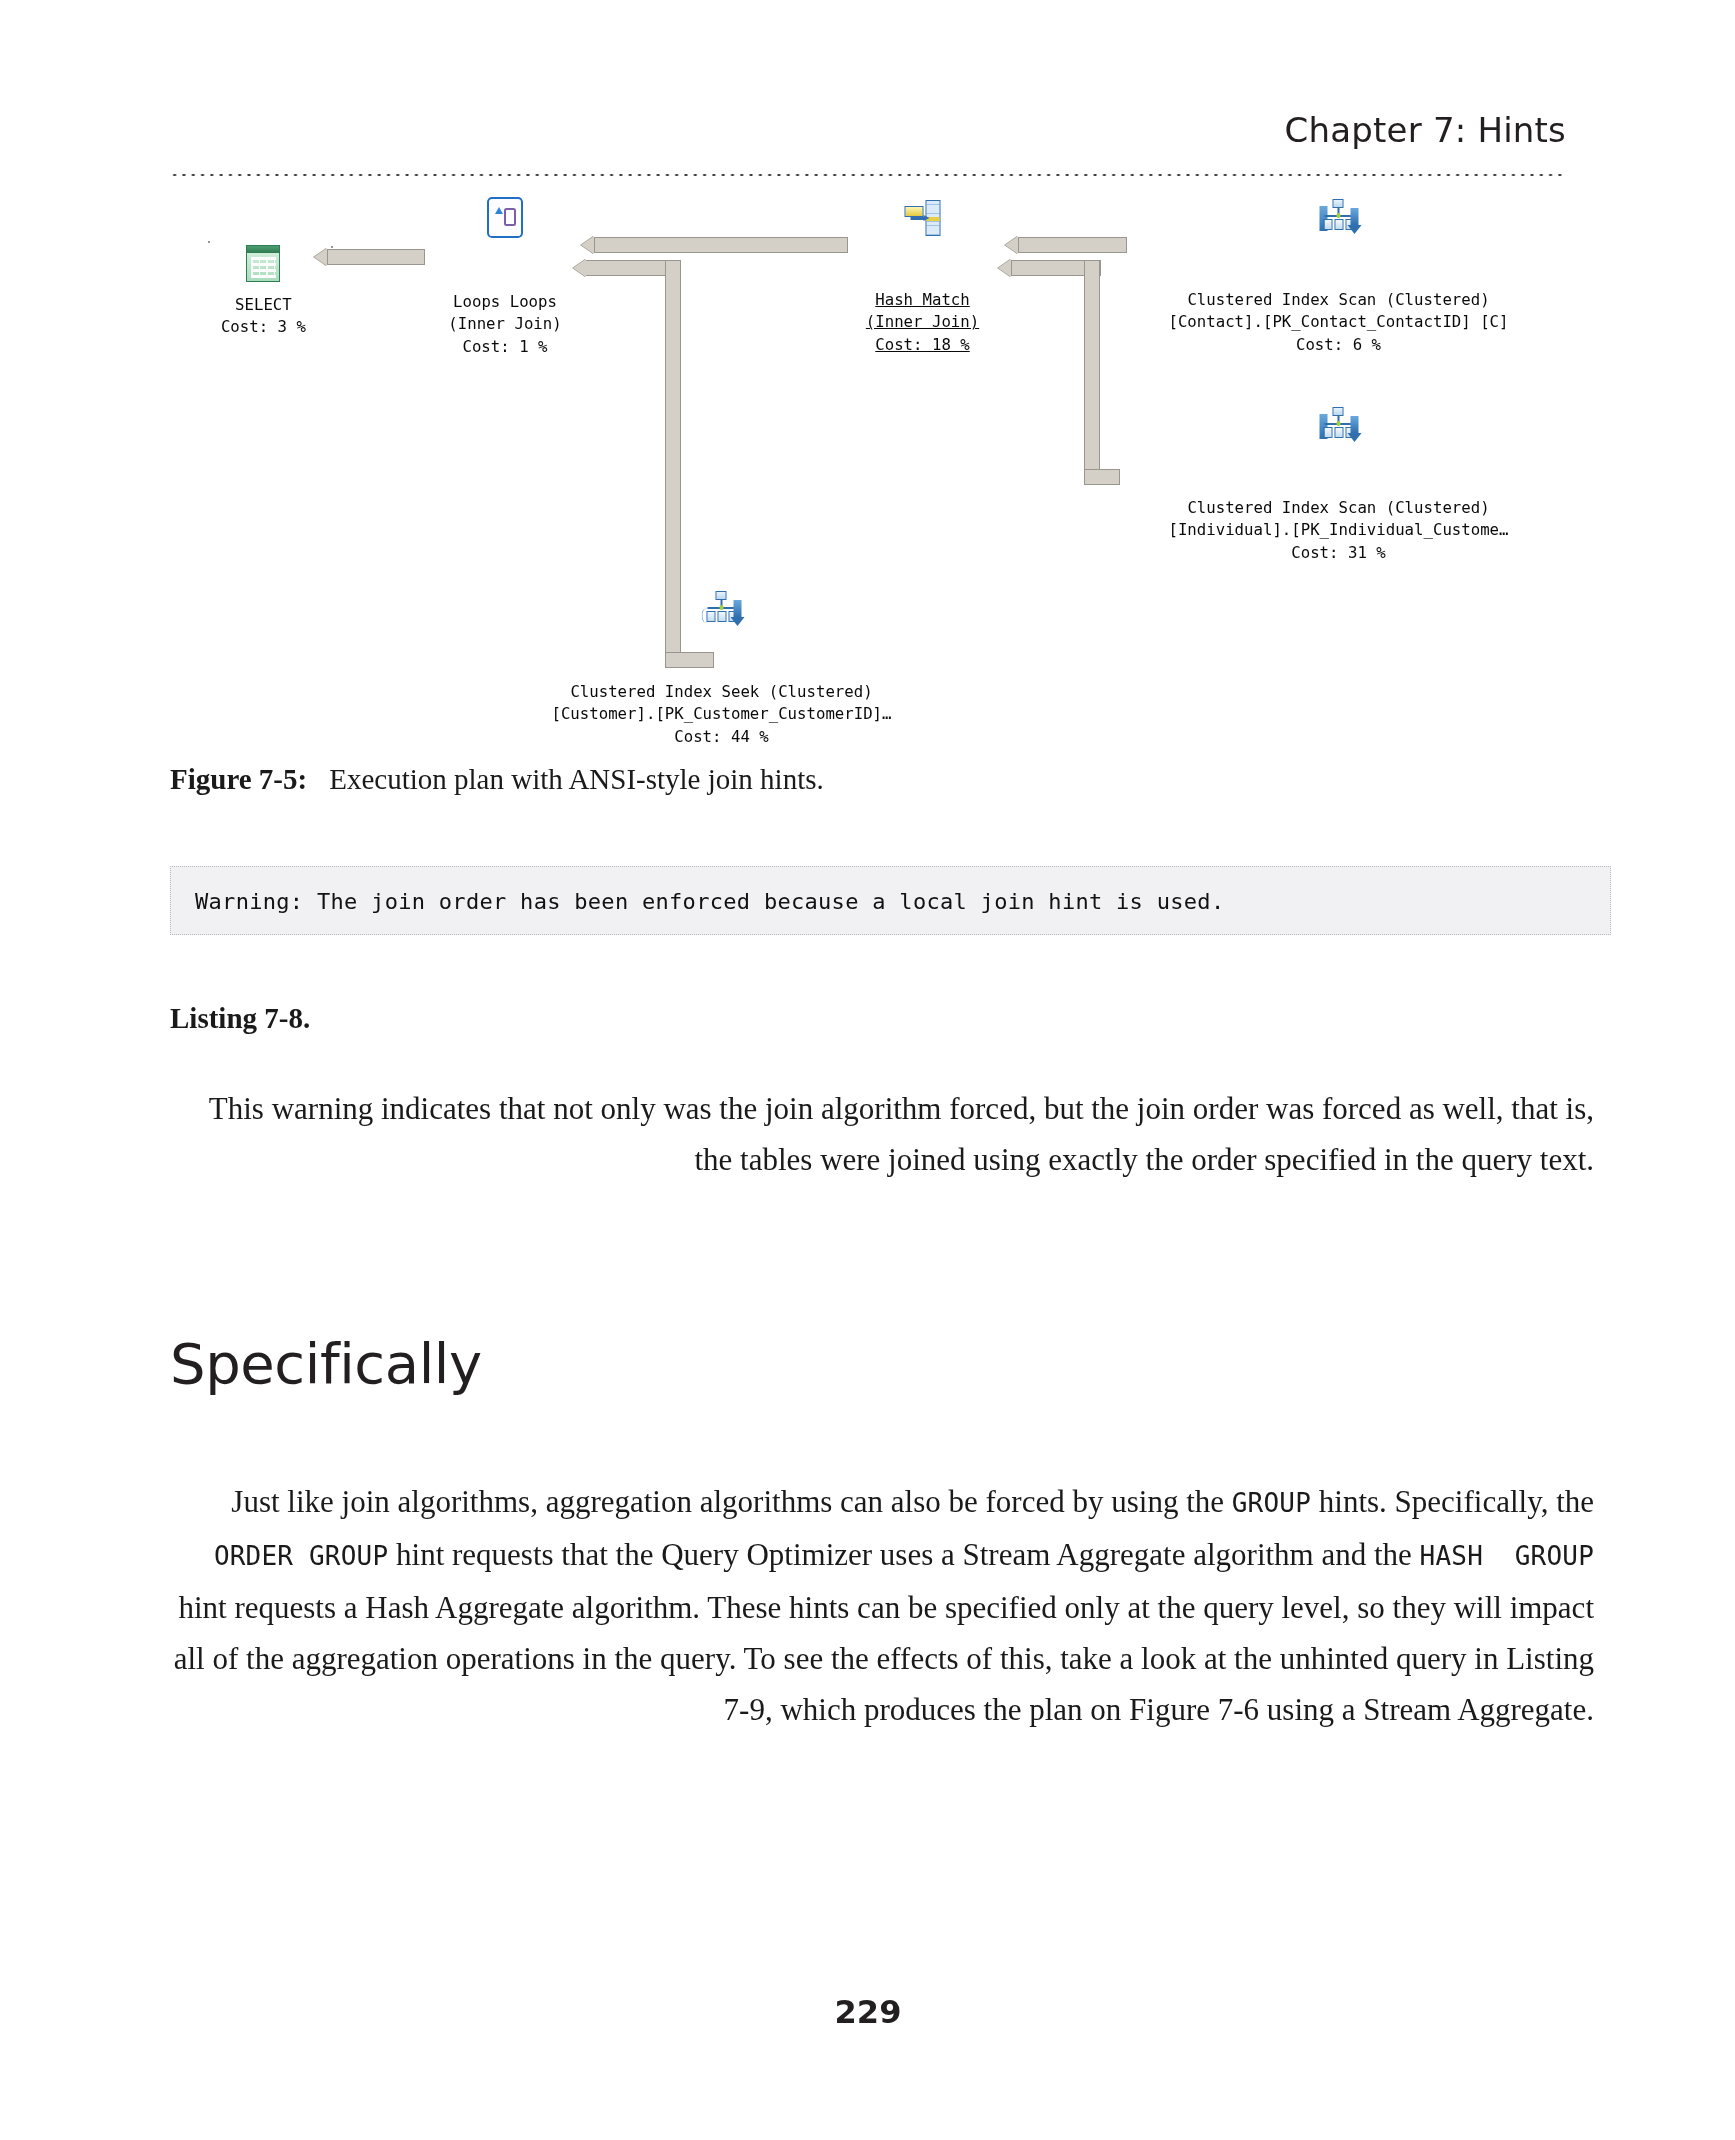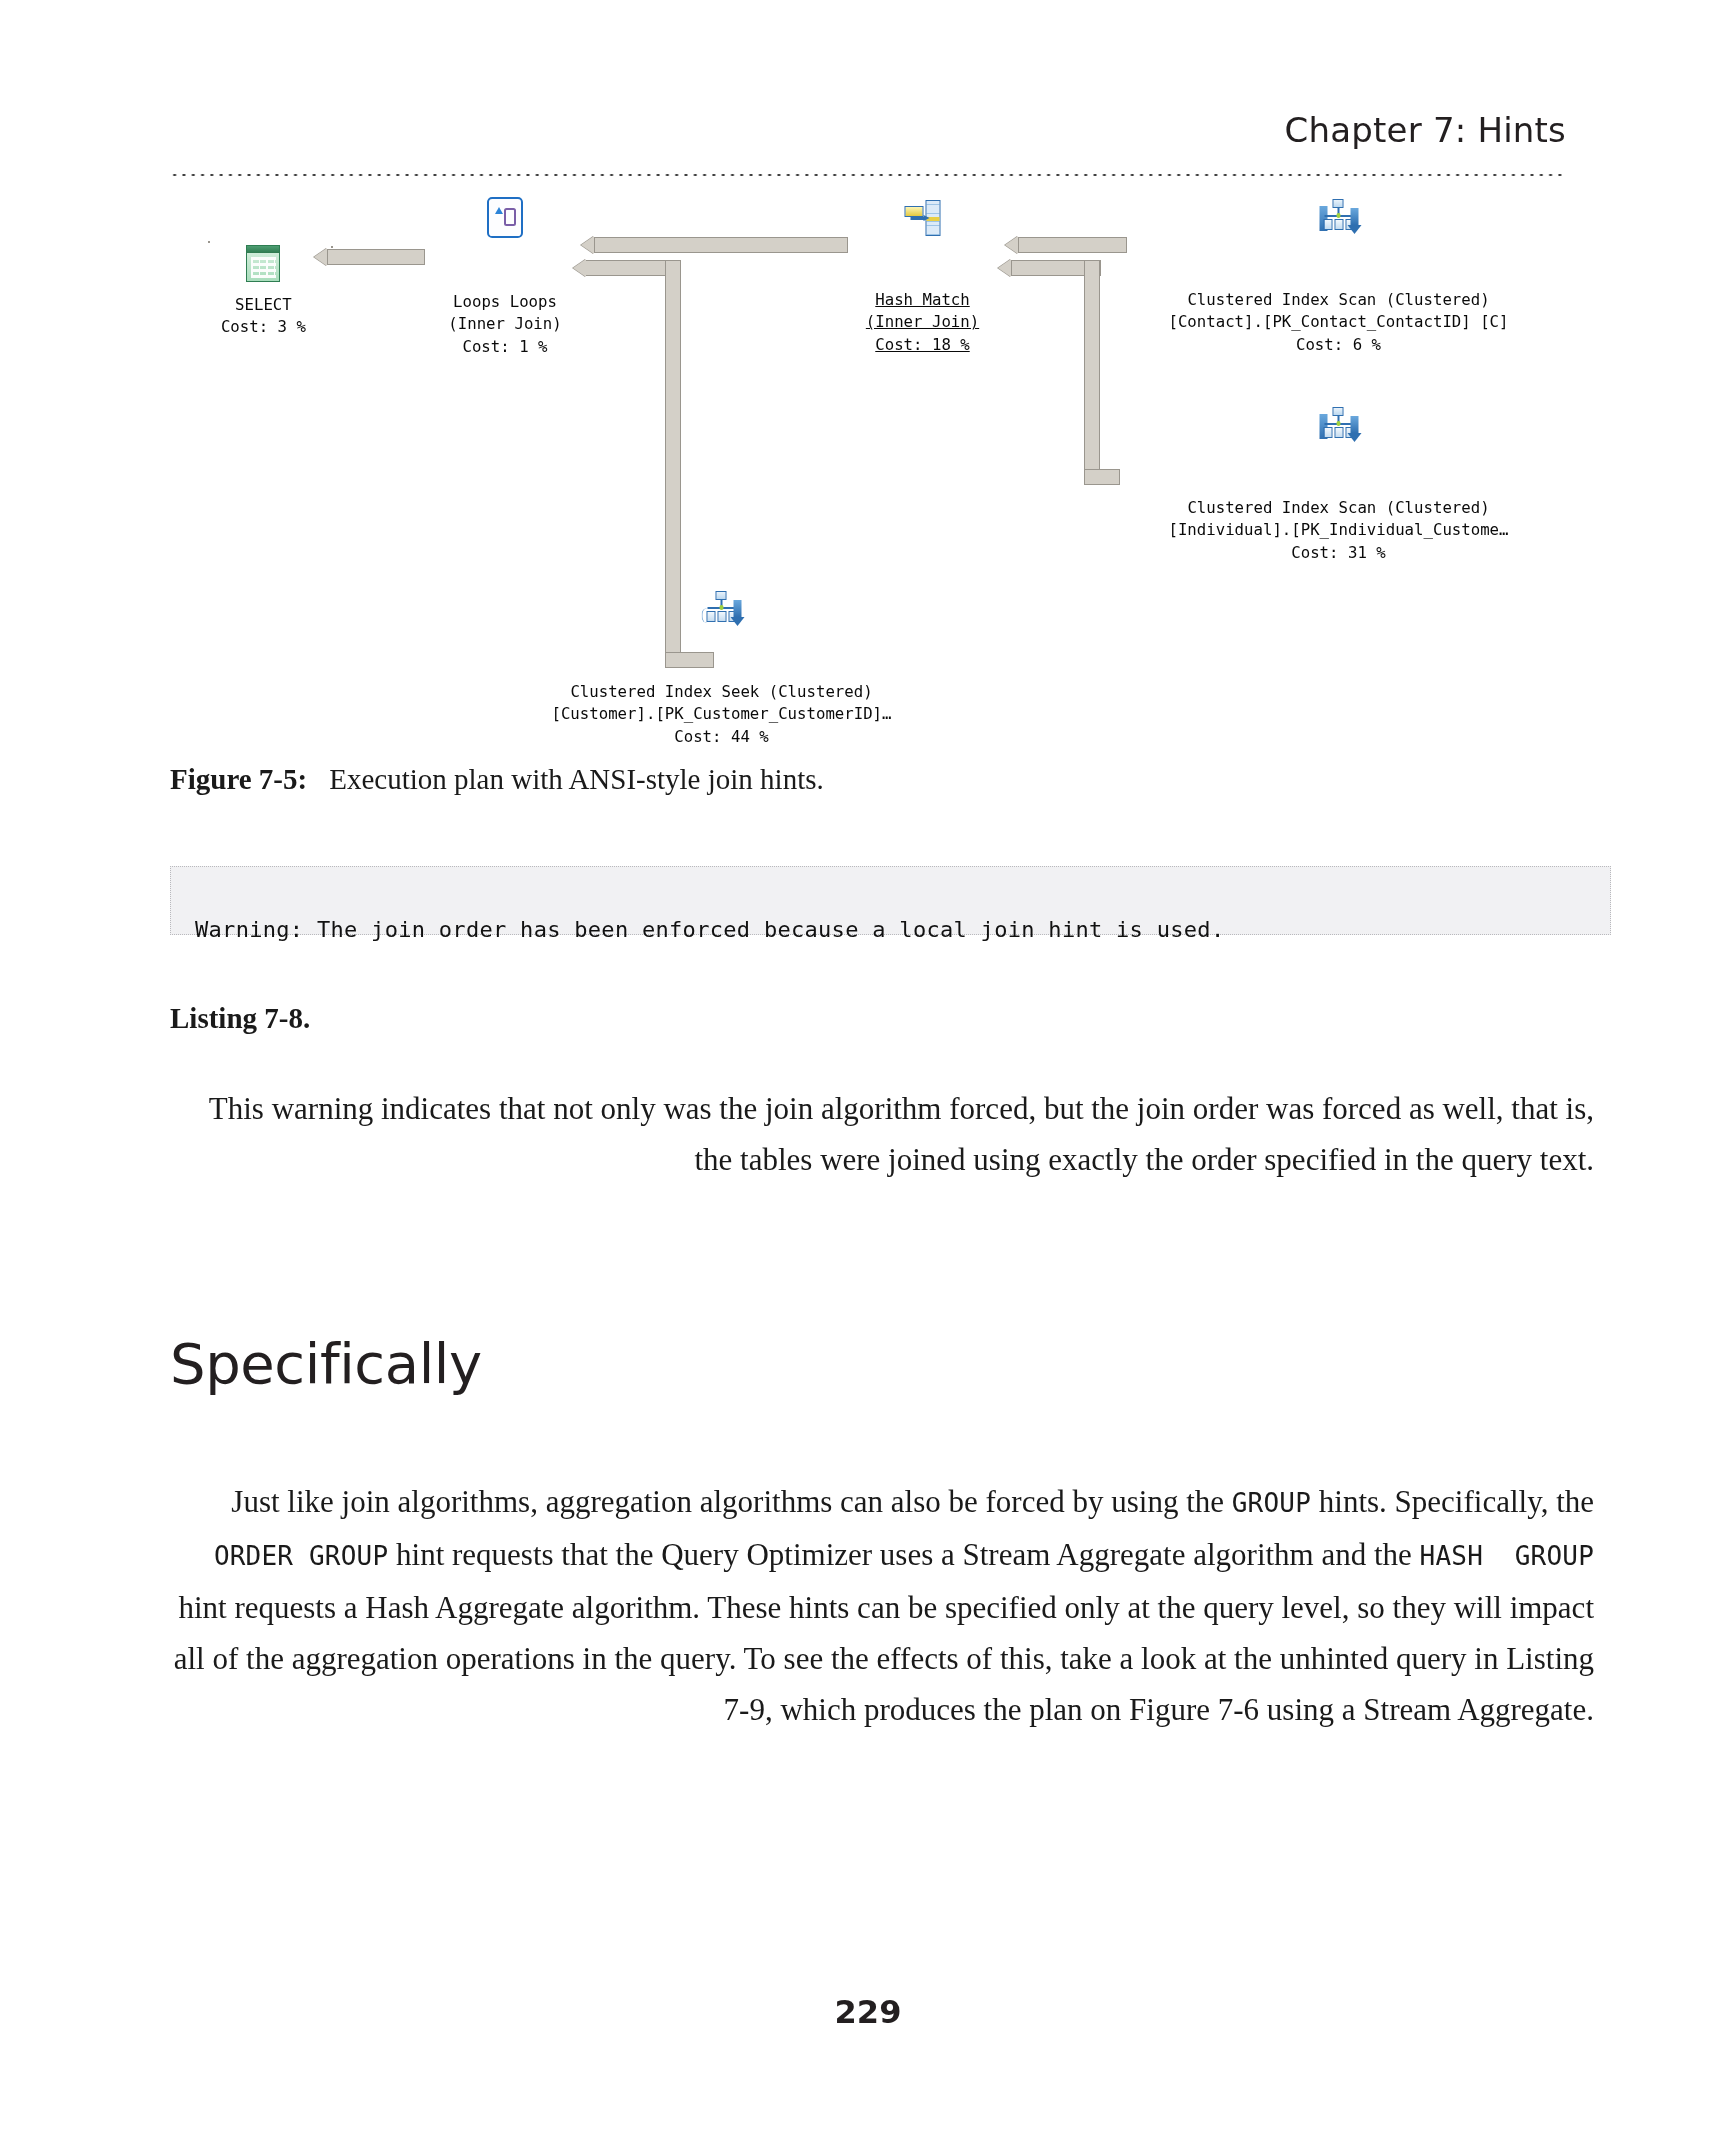--- a/index.html
+++ b/index.html
@@ -250,21 +250,20 @@
   .code-block .code-line {
     position: absolute;
     left: 24px;
     top: 50%;
     transform: translateY(-50%);
     font-family: "DejaVu Sans Mono", monospace;
     font-size: 22px;
     letter-spacing: 0.3px;
     color: #111;
     white-space: pre;
-    margin-top: 28px;
   }
 
   .listing-caption {
     position: absolute;
     left: 170px;
     top: 1002px;
     font-size: 29px;
     font-weight: bold;
     white-space: nowrap;
   }

